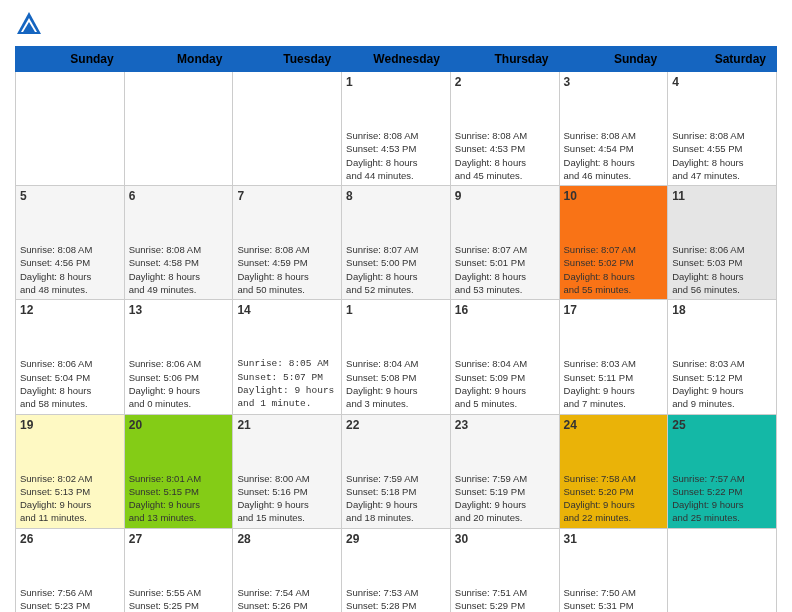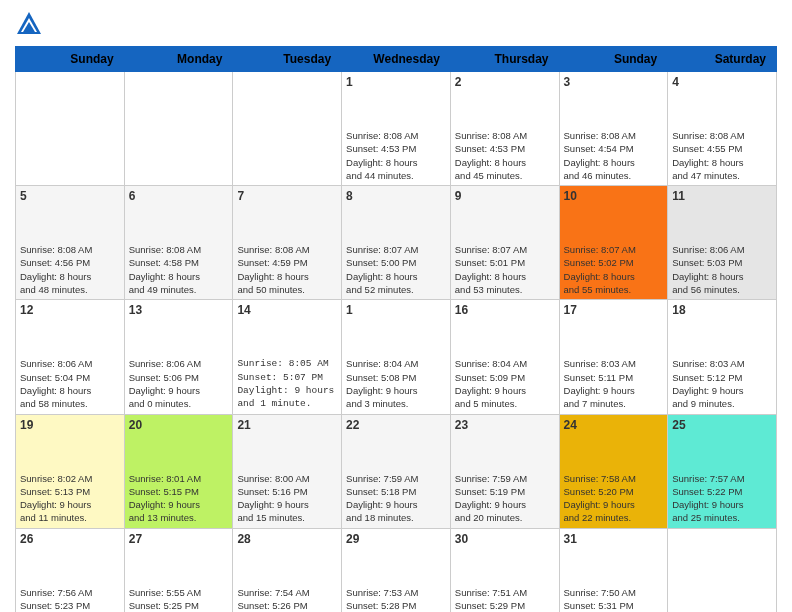--- a/index.html
+++ b/index.html
@@ -264,21 +264,21 @@
           </td>
         </tr>
         <tr>
           <td style="background: #fef9c3;">
             <span class="day-num">19</span>
             <div class="day-info" style="white-space: pre-line;">Sunrise: 8:02 AM
 Sunset: 5:13 PM
 Daylight: 9 hours
 and 11 minutes.</div>
           </td>
-          <td style="background: #bef264;">
+          <td style="background: #84cc16;">
             <span class="day-num">20</span>
             <div class="day-info" style="white-space: pre-line;">Sunrise: 8:01 AM
 Sunset: 5:15 PM
 Daylight: 9 hours
 and 13 minutes.</div>
           </td>
           <td style="background: rgb(245, 245, 245);">
             <span class="day-num">21</span>
             <div class="day-info" style="white-space: pre-line;">Sunrise: 8:00 AM
 Sunset: 5:16 PM
@@ -299,21 +299,21 @@
 Daylight: 9 hours
 and 20 minutes.</div>
           </td>
           <td style="background: #eab308;">
             <span class="day-num">24</span>
             <div class="day-info" style="white-space: pre-line;">Sunrise: 7:58 AM
 Sunset: 5:20 PM
 Daylight: 9 hours
 and 22 minutes.</div>
           </td>
-          <td style="background: #5eead4;">
+          <td style="background: #14b8a6;">
             <span class="day-num">25</span>
             <div class="day-info" style="white-space: pre-line;">Sunrise: 7:57 AM
 Sunset: 5:22 PM
 Daylight: 9 hours
 and 25 minutes.</div>
           </td>
         </tr>
         <tr>
           <td>
             <span class="day-num">26</span>

